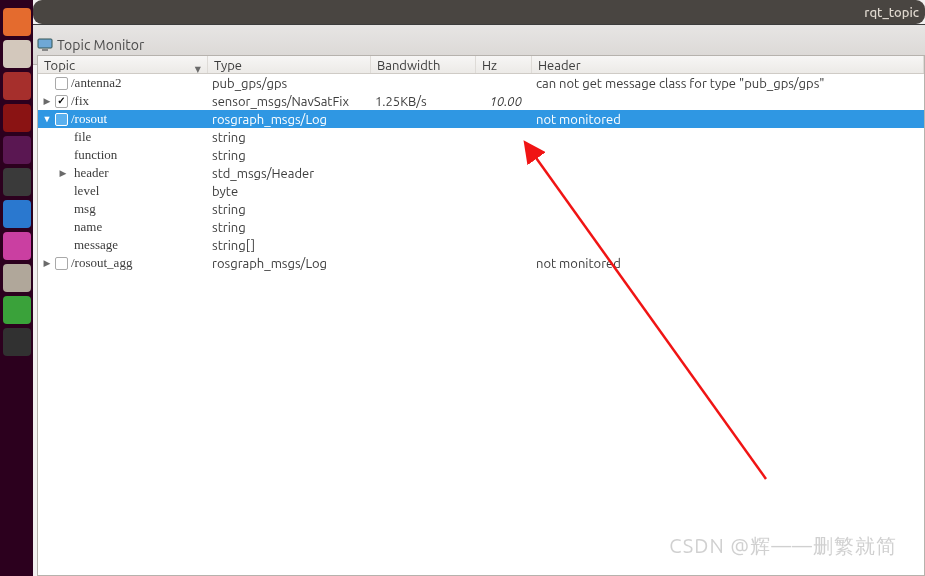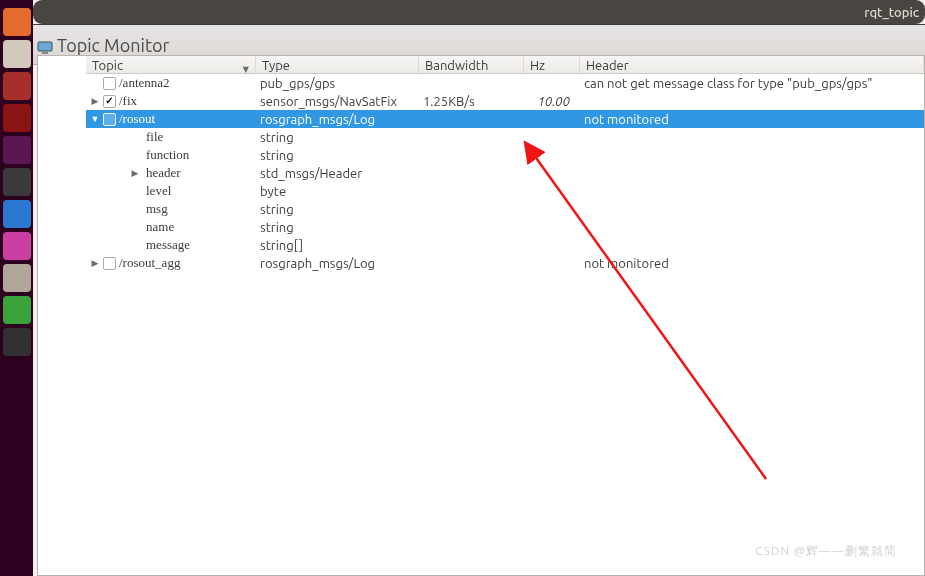--- a/index.html
+++ b/index.html
@@ -51,21 +51,21 @@
     background: #f2f1f0;
     border-top: 1px solid #3c3c3c;
   }
   .win-title {
     height: 40px;
     background: linear-gradient(#e7e5e4,#d9d6d3);
     border-bottom: 1px solid #b6b2ad;
     display: flex;
     align-items: center;
     padding: 0 4px;
-    font-size: 18px;
+    font-size: 14px;
     color: #4c4c4c;
   }
   .win-title .title-icon {
     width: 16px; height: 14px;
     margin-right: 4px;
     display: inline-block;
   }
   
   .tree {
     position: absolute;
@@ -73,21 +73,20 @@
     background: #fff;
     border: 1px solid #b6b2ad;
     overflow: hidden;
   }
   .row {
     display: grid;
     grid-template-columns: 170px 163px 105px 56px 1fr;
     height: 18px;
     line-height: 18px;
     white-space: nowrap;
-    margin-left: 48px;
   }
   .header-row {
     background: linear-gradient(#f7f6f5,#eceae7);
     border-bottom: 1px solid #cfcbc6;
     font-weight: normal;
     color: #3c3c3c;
   }
   .header-row .cell { border-right: 1px solid #dedbd7; padding-left: 6px; cursor: pointer; position: relative; }
   .cell { padding-left: 4px; overflow: hidden; text-overflow: ellipsis; }
   .topic-cell { display: flex; align-items: center; font-family: Liberation Serif, serif; }
@@ -97,36 +96,36 @@
   }
   .checkbox {
     width: 13px; height: 13px; border: 1px solid #a9a9a9; border-radius: 2px;
     background: #fff; display: inline-flex; align-items: center; justify-content: center;
     margin: 0 3px; font-size: 10px; color: #000; cursor: pointer;
   }
   .checkbox.checked::after { content: "✓"; font-weight: bold; }
   .selected { background: #2f97e3; color: #fff; }
   .selected .expander { color: #fff; }
   .selected .checkbox { border-color:#fff; background:#5ab0ee; }
-  .indent-1 { padding-left: 44px; }
+  .indent-1 { padding-left: 20px; }
   .hz-col { text-align: right; padding-right: 10px; font-style: italic; }
   .header-sort {
     font-size: 8px; color: #6a6a6a; position: absolute; right: 6px; top: 5px;
   }
   
   .arrow-svg {
     position: absolute;
     left: 33px; top: 24px;
     pointer-events: none;
   }
   .watermark {
     position: absolute;
     right: 28px; bottom: 16px;
     color: rgba(120,120,120,0.35);
-    font-size: 12px;
+    font-size: 20px;
     letter-spacing: 1px;
   }
 </style>
 </head>
 <body>
 
 <div class="launcher" id="launcher">
     <div class="launcher-item" style="background: rgb(228, 107, 46);"></div>
     <div class="launcher-item" style="background: rgb(211, 200, 188);"></div>
     <div class="launcher-item" style="background: rgb(166, 47, 44);"></div>

